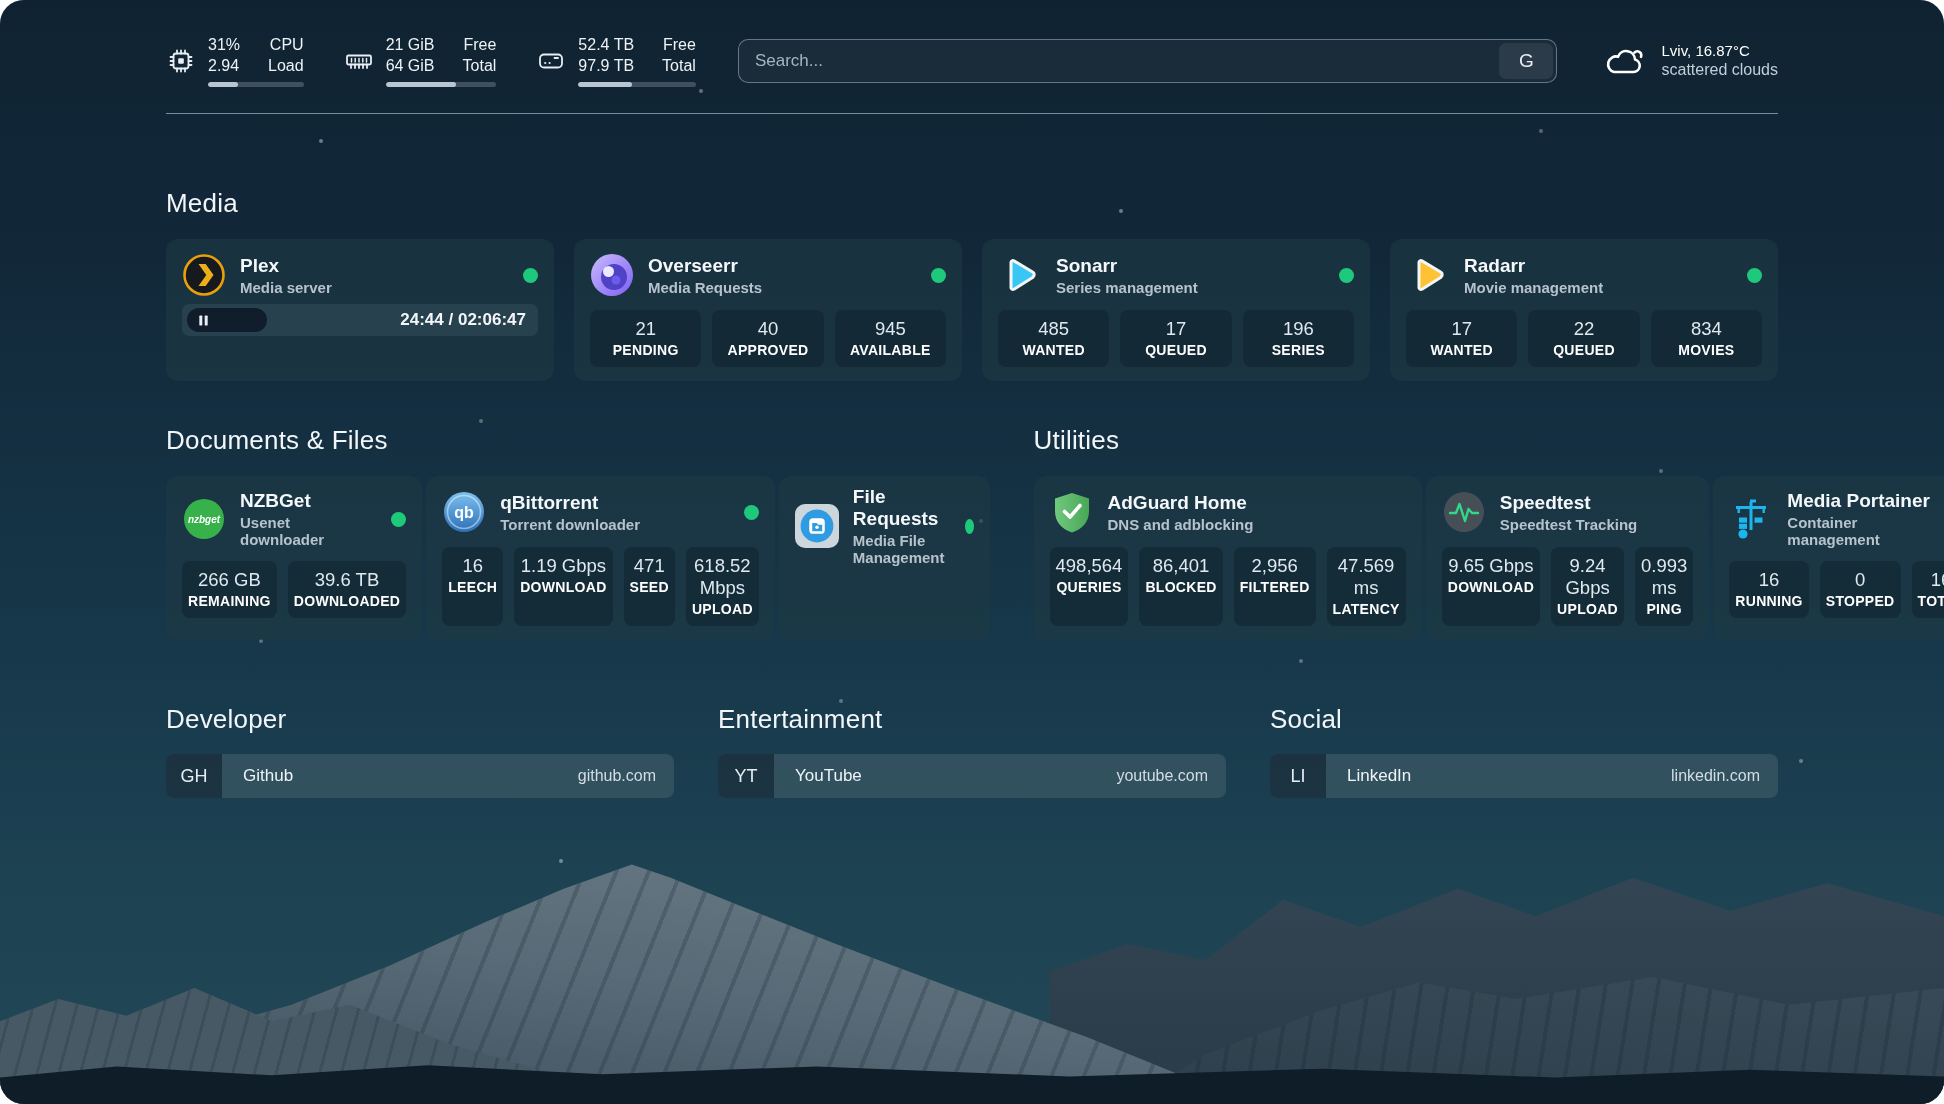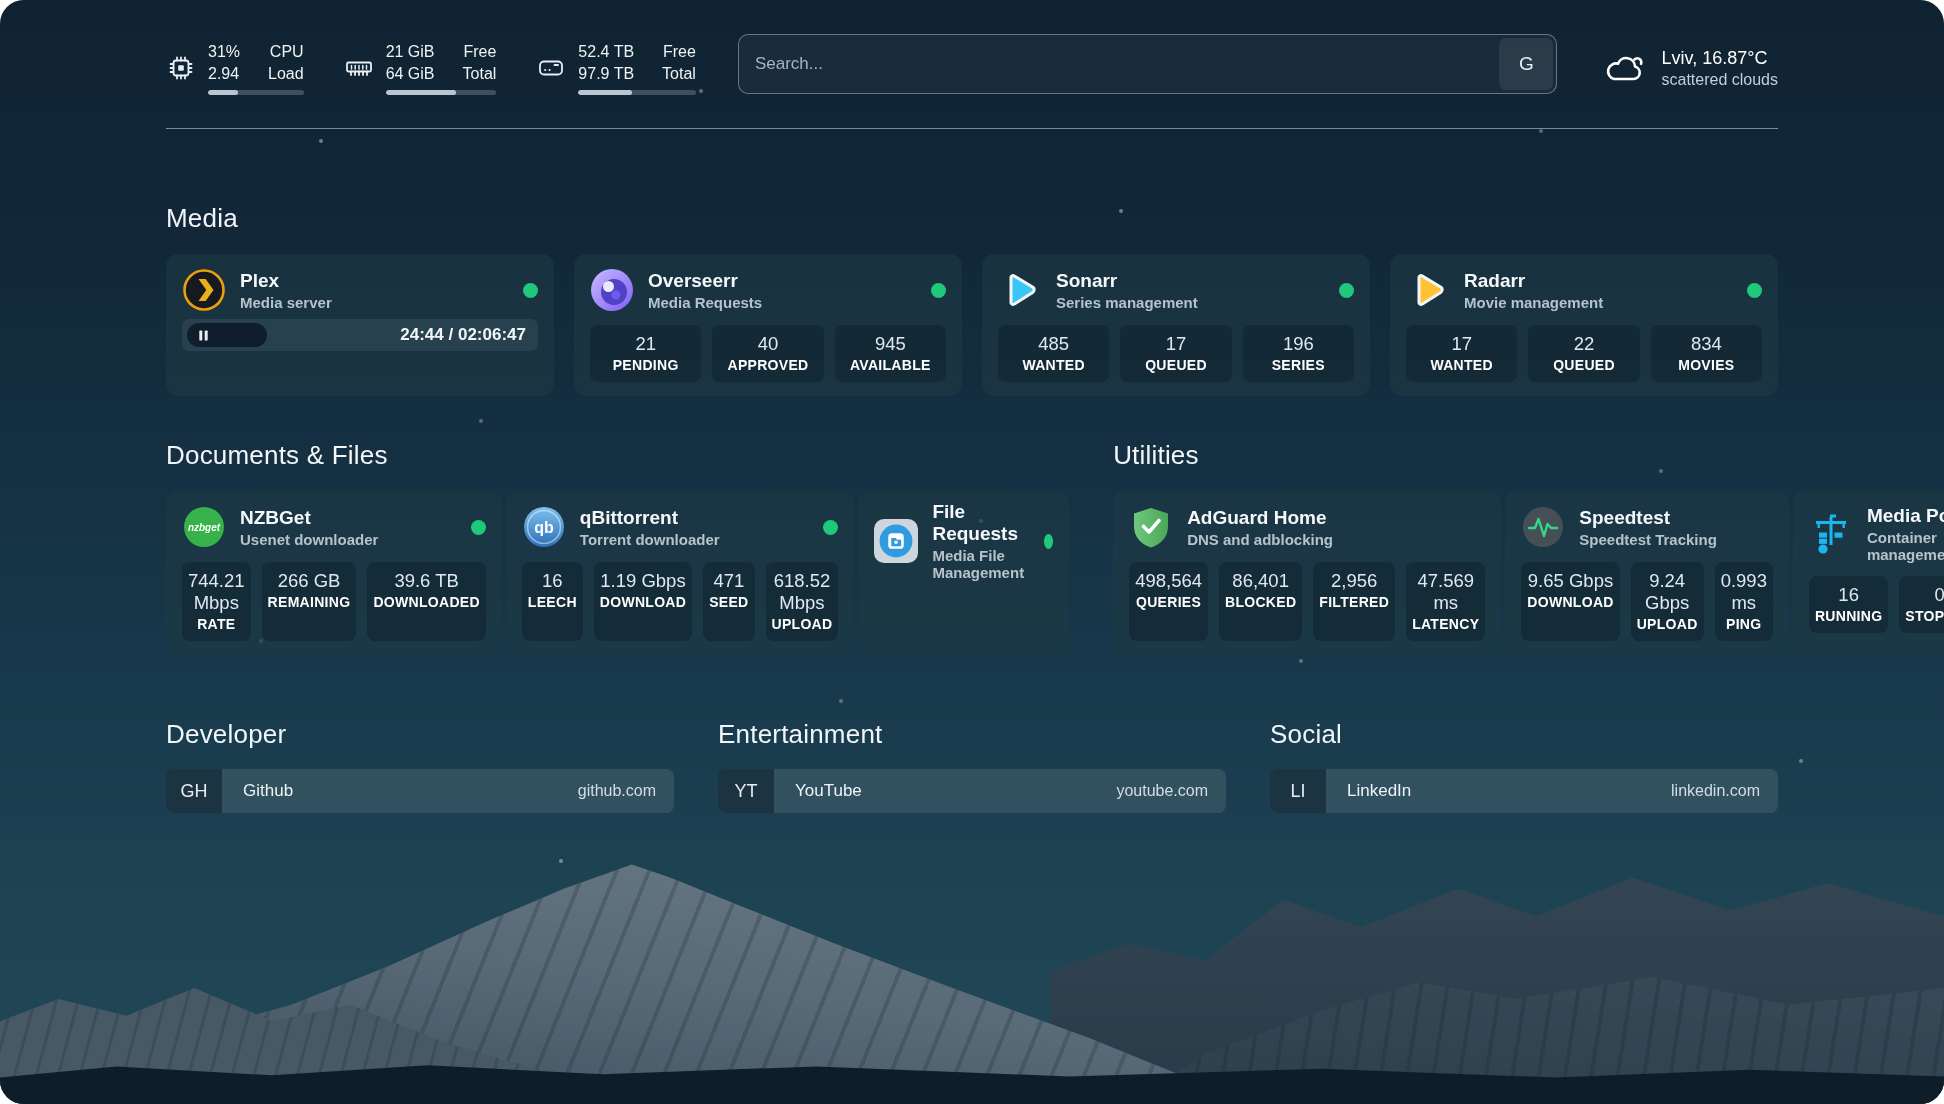--- a/index.html
+++ b/index.html
@@ -36,30 +36,30 @@
   
   .topbar { display:flex; align-items:center; }
   .resources { display:flex; gap:40px; }
   .resource { display:flex; gap:12px; align-items:center; }
   .res-icon svg { width:30px; height:30px; display:block; }
   .res-rows { display:flex; gap:28px; font-size:16px; line-height:1.32; }
   .res-col { display:flex; flex-direction:column; }
   .res-labels { text-align:right; }
   .res-bar { height:5px; background:rgba(148,163,178,0.35); border-radius:3px; margin-top:6px; overflow:hidden; }
   .res-fill { height:100%; background:#b9c6d2; border-radius:3px; }
-  .search { flex:1; display:flex; align-items:stretch; height:60px; margin:0 46px 8px 42px;
+  .search { flex:1; display:flex; align-items:stretch; height:44px; margin:0 46px 0 42px;
             border:1.5px solid rgba(154,170,186,0.6); border-radius:10px; background:rgba(34,50,64,0.55); }
   .search input { flex:1; background:transparent; border:none; outline:none; color:#dfe8ef; font-size:17px; padding:0 16px;
                   font-family:inherit; }
   .search input::placeholder { color:#a7b4c0; }
   .search-provider { width:54px; margin:3px; background:rgba(255,255,255,0.08); border:none; border-radius:7px;
                      color:#e8eef4; font-size:19px; cursor:pointer; font-family:inherit; }
   .weather { display:flex; align-items:center; gap:14px; }
   .weather svg { width:44px; height:36px; display:block; }
-  .weather-loc { font-size:18px; color:#fff; }
+  .weather-loc { font-size:15px; color:#fff; }
   .weather-cond { font-size:16px; color:#c3cfd8; margin-top:2px; }
 
   
   .section-media { margin-top:74px; }
   .media-grid { display:grid; grid-template-columns:repeat(4,1fr); gap:20px; margin-top:20px; }
   .two-col { display:grid; grid-template-columns:1fr 1fr; gap:44px; margin-top:44px; }
   .stack { display:flex; flex-direction:row; gap:4px; margin-top:20px;justify-content:flex-end; }
   .card { background:rgba(31,56,68,0.62); border-radius:12px; padding:14px 16px; position:relative; }
   .card-head { display:flex; align-items:center; gap:14px; }
   .app-icon { width:44px; height:44px; flex:0 0 44px; }
@@ -343,24 +343,20 @@
                     </svg>
                   </span>
                   <div class="card-titles">
                     <div class="card-title">NZBGet</div>
                     <div class="card-sub">Usenet downloader</div>
                   </div>
                   <span class="status-dot" style="background: rgb(30, 201, 124);"></span>
                 </div>
                 <div class="stats">
                   <div class="stat">
-                    <div class="stat-value">744.21 Mbps</div>
-                    <div class="stat-label">RATE</div>
-                  </div>
-                  <div class="stat">
                     <div class="stat-value">266 GB</div>
                     <div class="stat-label">REMAINING</div>
                   </div>
                   <div class="stat">
                     <div class="stat-value">39.6 TB</div>
                     <div class="stat-label">DOWNLOADED</div>
                   </div>
                 </div>
               </div>
               <div class="card">

